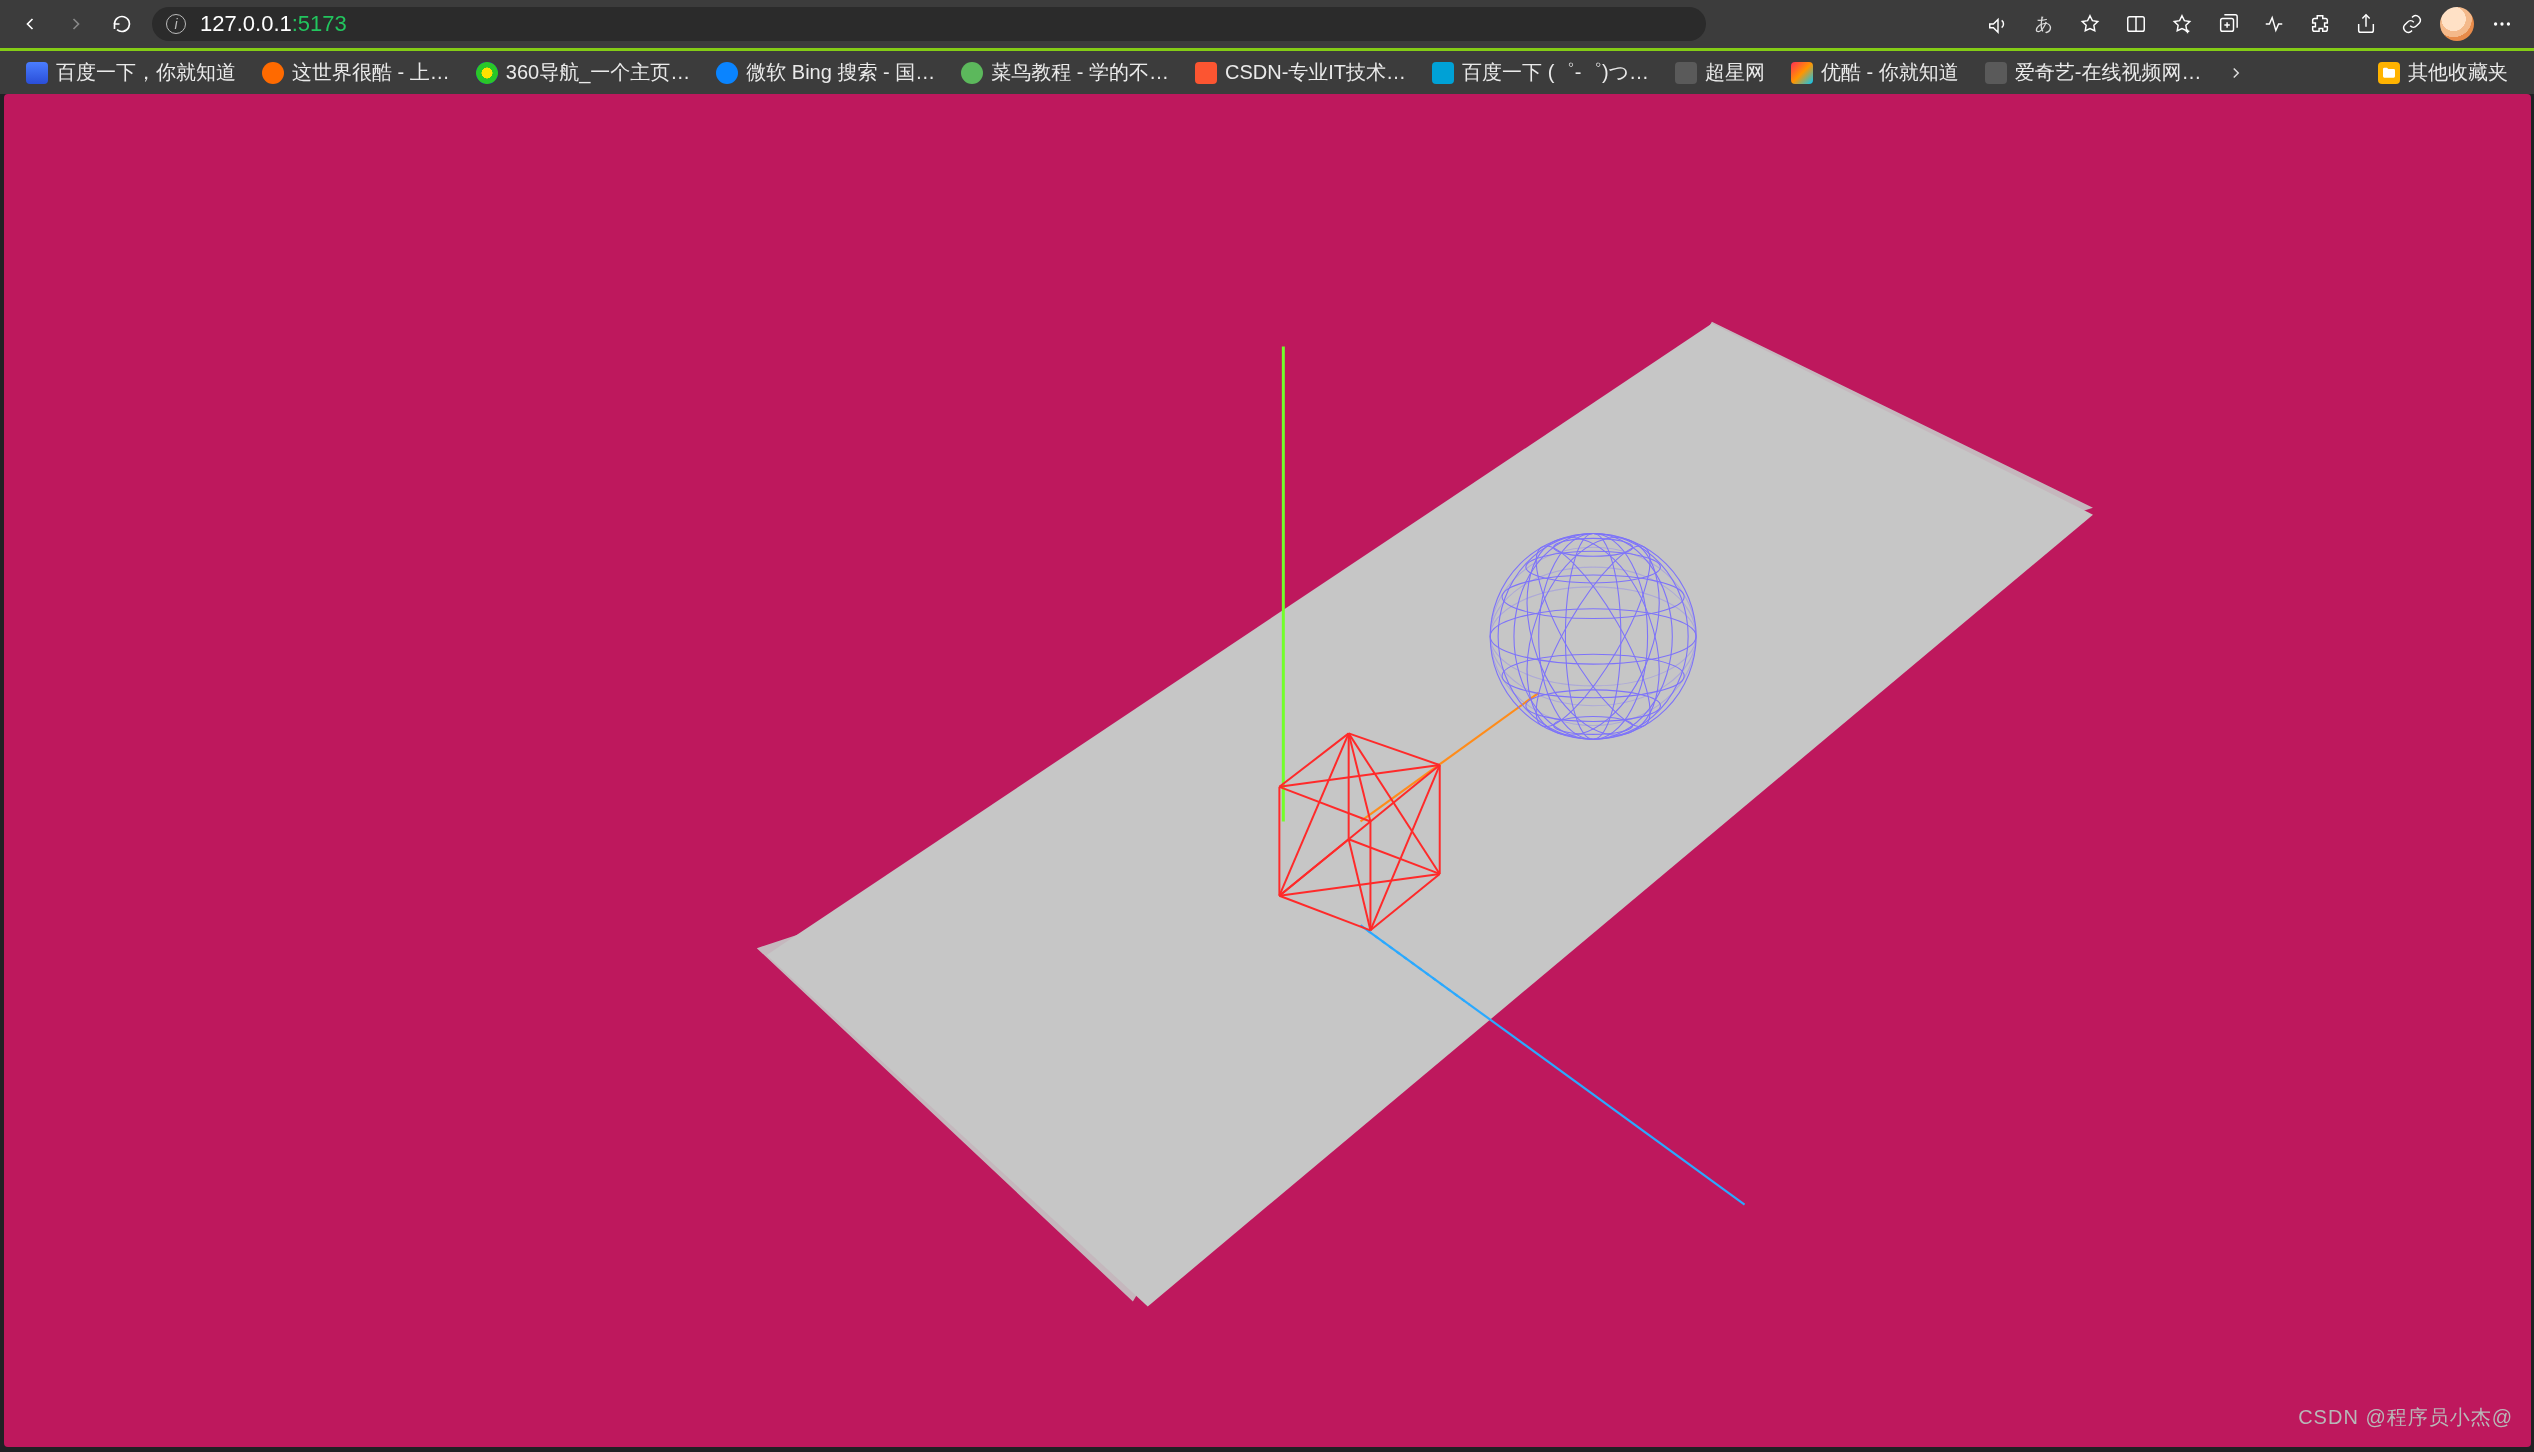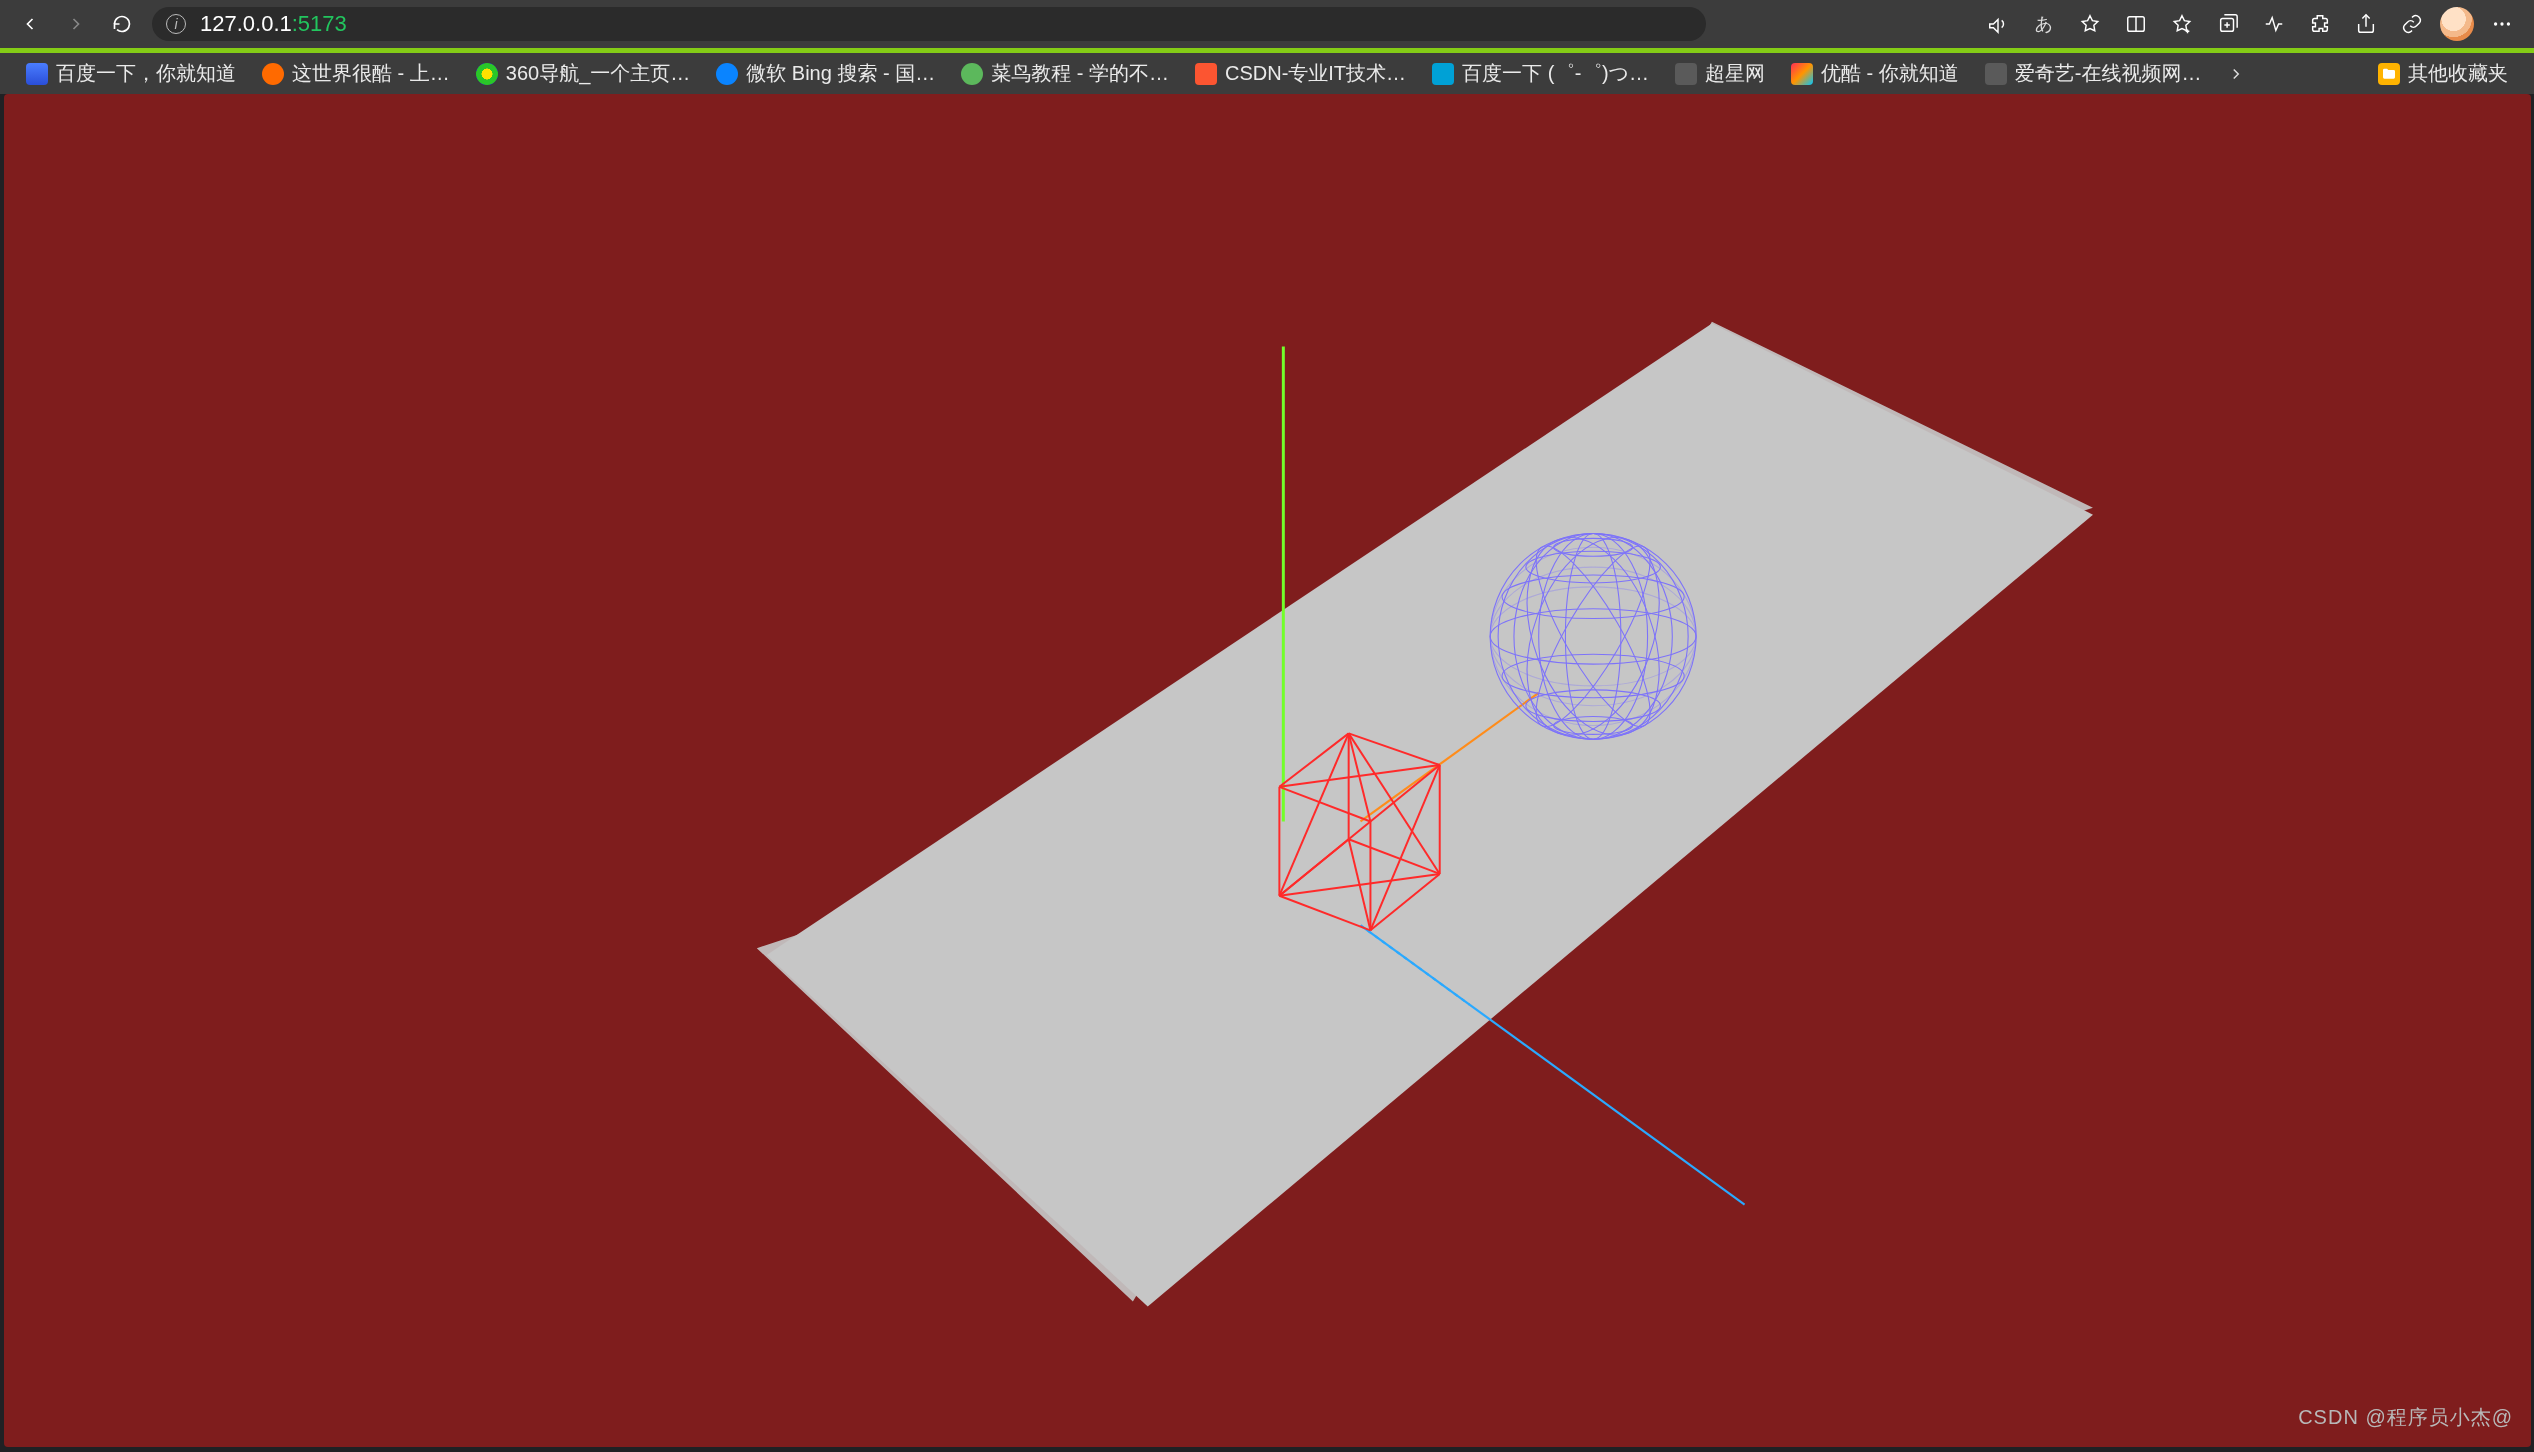--- a/index.html
+++ b/index.html
@@ -53,21 +53,21 @@
     .avatar {
       width: 34px; height: 34px; border-radius: 50%;
       background: radial-gradient(circle at 40% 35%, #ffe1c6 0 40%, #f4b98a 41% 60%, #e88b4a 61% 100%);
       margin: 0 4px;
     }
 
     
     .bookmark-bar {
       height: 46px;
       background: #3c3c3c;
-      border-top: 5px solid #84cc16;
+      border-top: 3px solid #84cc16;
       display: flex;
       align-items: center;
       padding: 0 14px;
       gap: 2px;
     }
     .bm-item {
       display: flex; align-items: center; gap: 8px;
       padding: 6px 12px; color: #eaeaea; font-size: 20px;
       border-radius: 4px; white-space: nowrap;
     }
@@ -88,21 +88,21 @@
     .fav-folder{background:#ffb300;}
     .bm-overflow { width:40px;display:flex;align-items:center;justify-content:center;color:#ddd;}
     .bm-right{margin-left:auto;display:flex;align-items:center;}
 
     
     .viewport {
       position: relative;
       width: 2527px;
       height: 1353px;
       margin: 0 4px 4px 4px;
-      background: #7f1d1d;
+      background: #be185d;
       overflow: hidden;
       border-radius: 4px;
     }
     .scene-svg { position:absolute; inset:0; width:100%; height:100%; }
 
     .watermark{
       position:absolute;right:18px;bottom:16px;color:#b8b8b8;font-size:20px;letter-spacing:1px;
       font-family:"Microsoft YaHei",sans-serif;
     }
 

